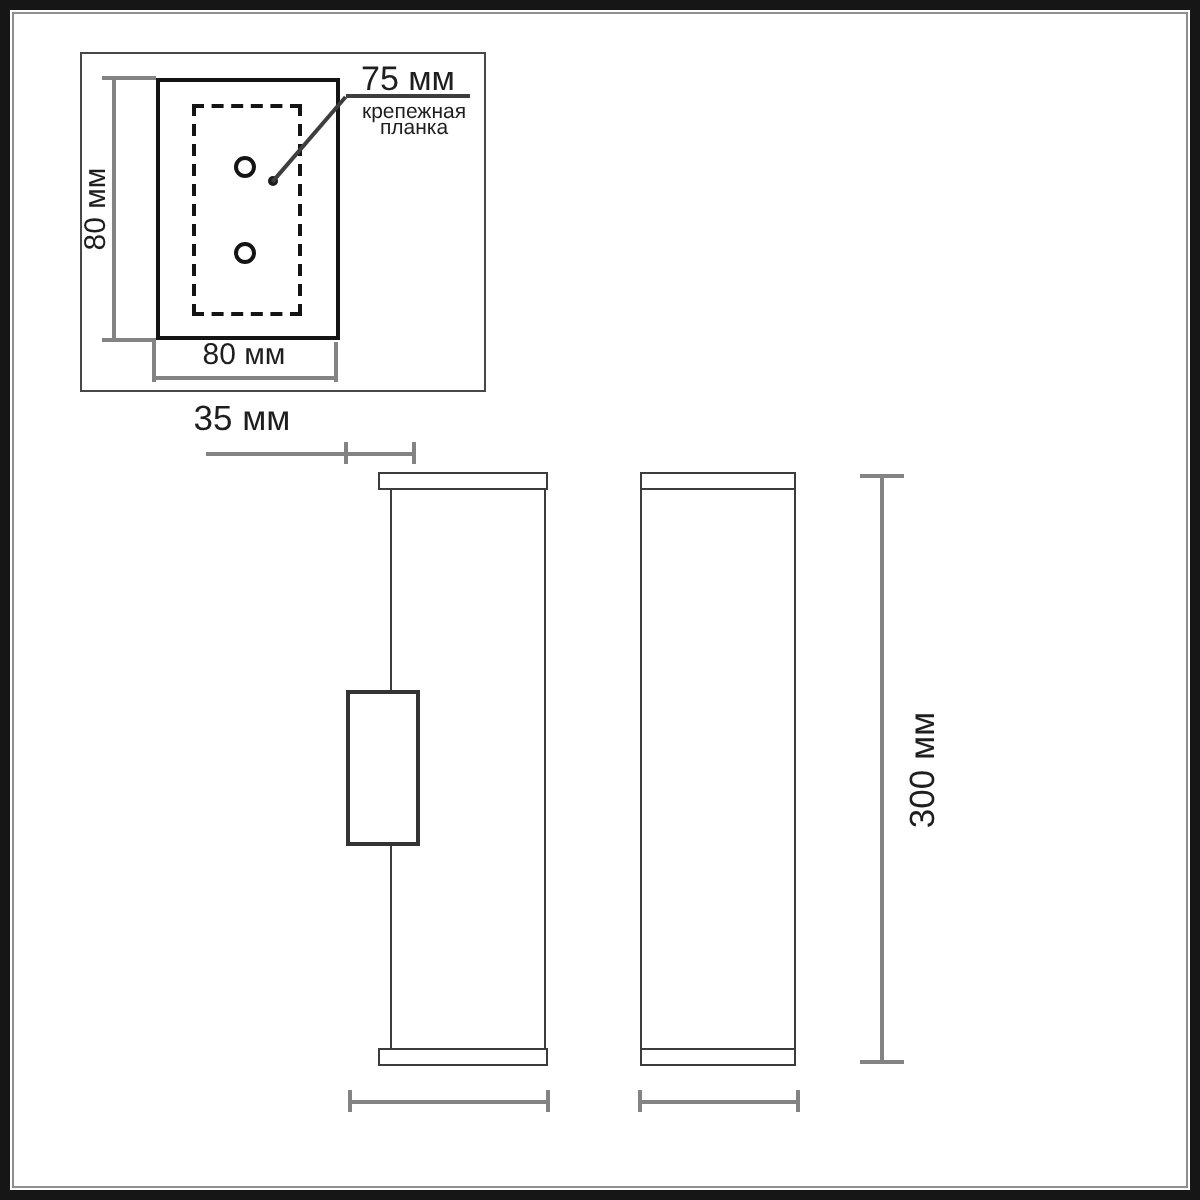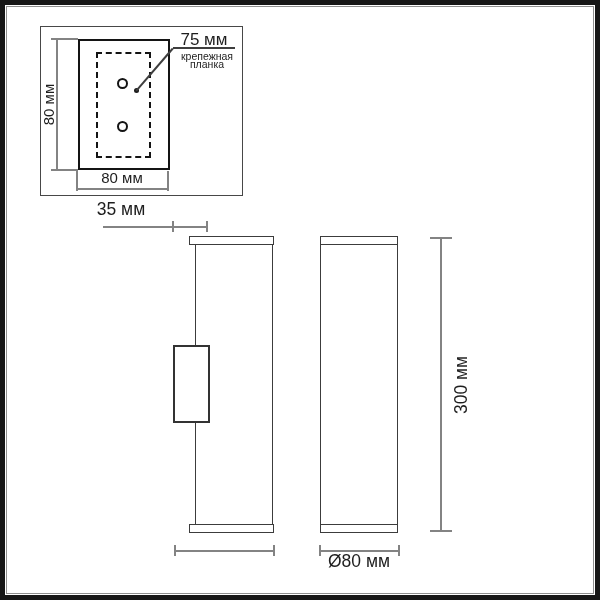--- a/index.html
+++ b/index.html
@@ -89,17 +89,16 @@
   <div class="dim-h" style="left:430px;top:530px;width:22px"></div>
   <div class="txt t-big center rot" style="left:429px;top:376px;width:64px;height:18px">300 мм</div>
 
   <div class="dim-h" style="left:175px;top:550px;width:99px"></div>
   <div class="dim-v" style="left:174px;top:545px;height:11px"></div>
   <div class="dim-v" style="left:273px;top:545px;height:11px"></div>
 
   <div class="dim-h" style="left:320px;top:550px;width:79px"></div>
   <div class="dim-v" style="left:319px;top:545px;height:11px"></div>
   <div class="dim-v" style="left:398px;top:545px;height:11px"></div>
-  <div class="txt t-big center" style="left:319px;top:552px;width:80px">Ø80 мм</div>
 
   <div class="frame-inner"></div>
   <div class="frame-outer"></div>
 </div>
 
 </body></html>

